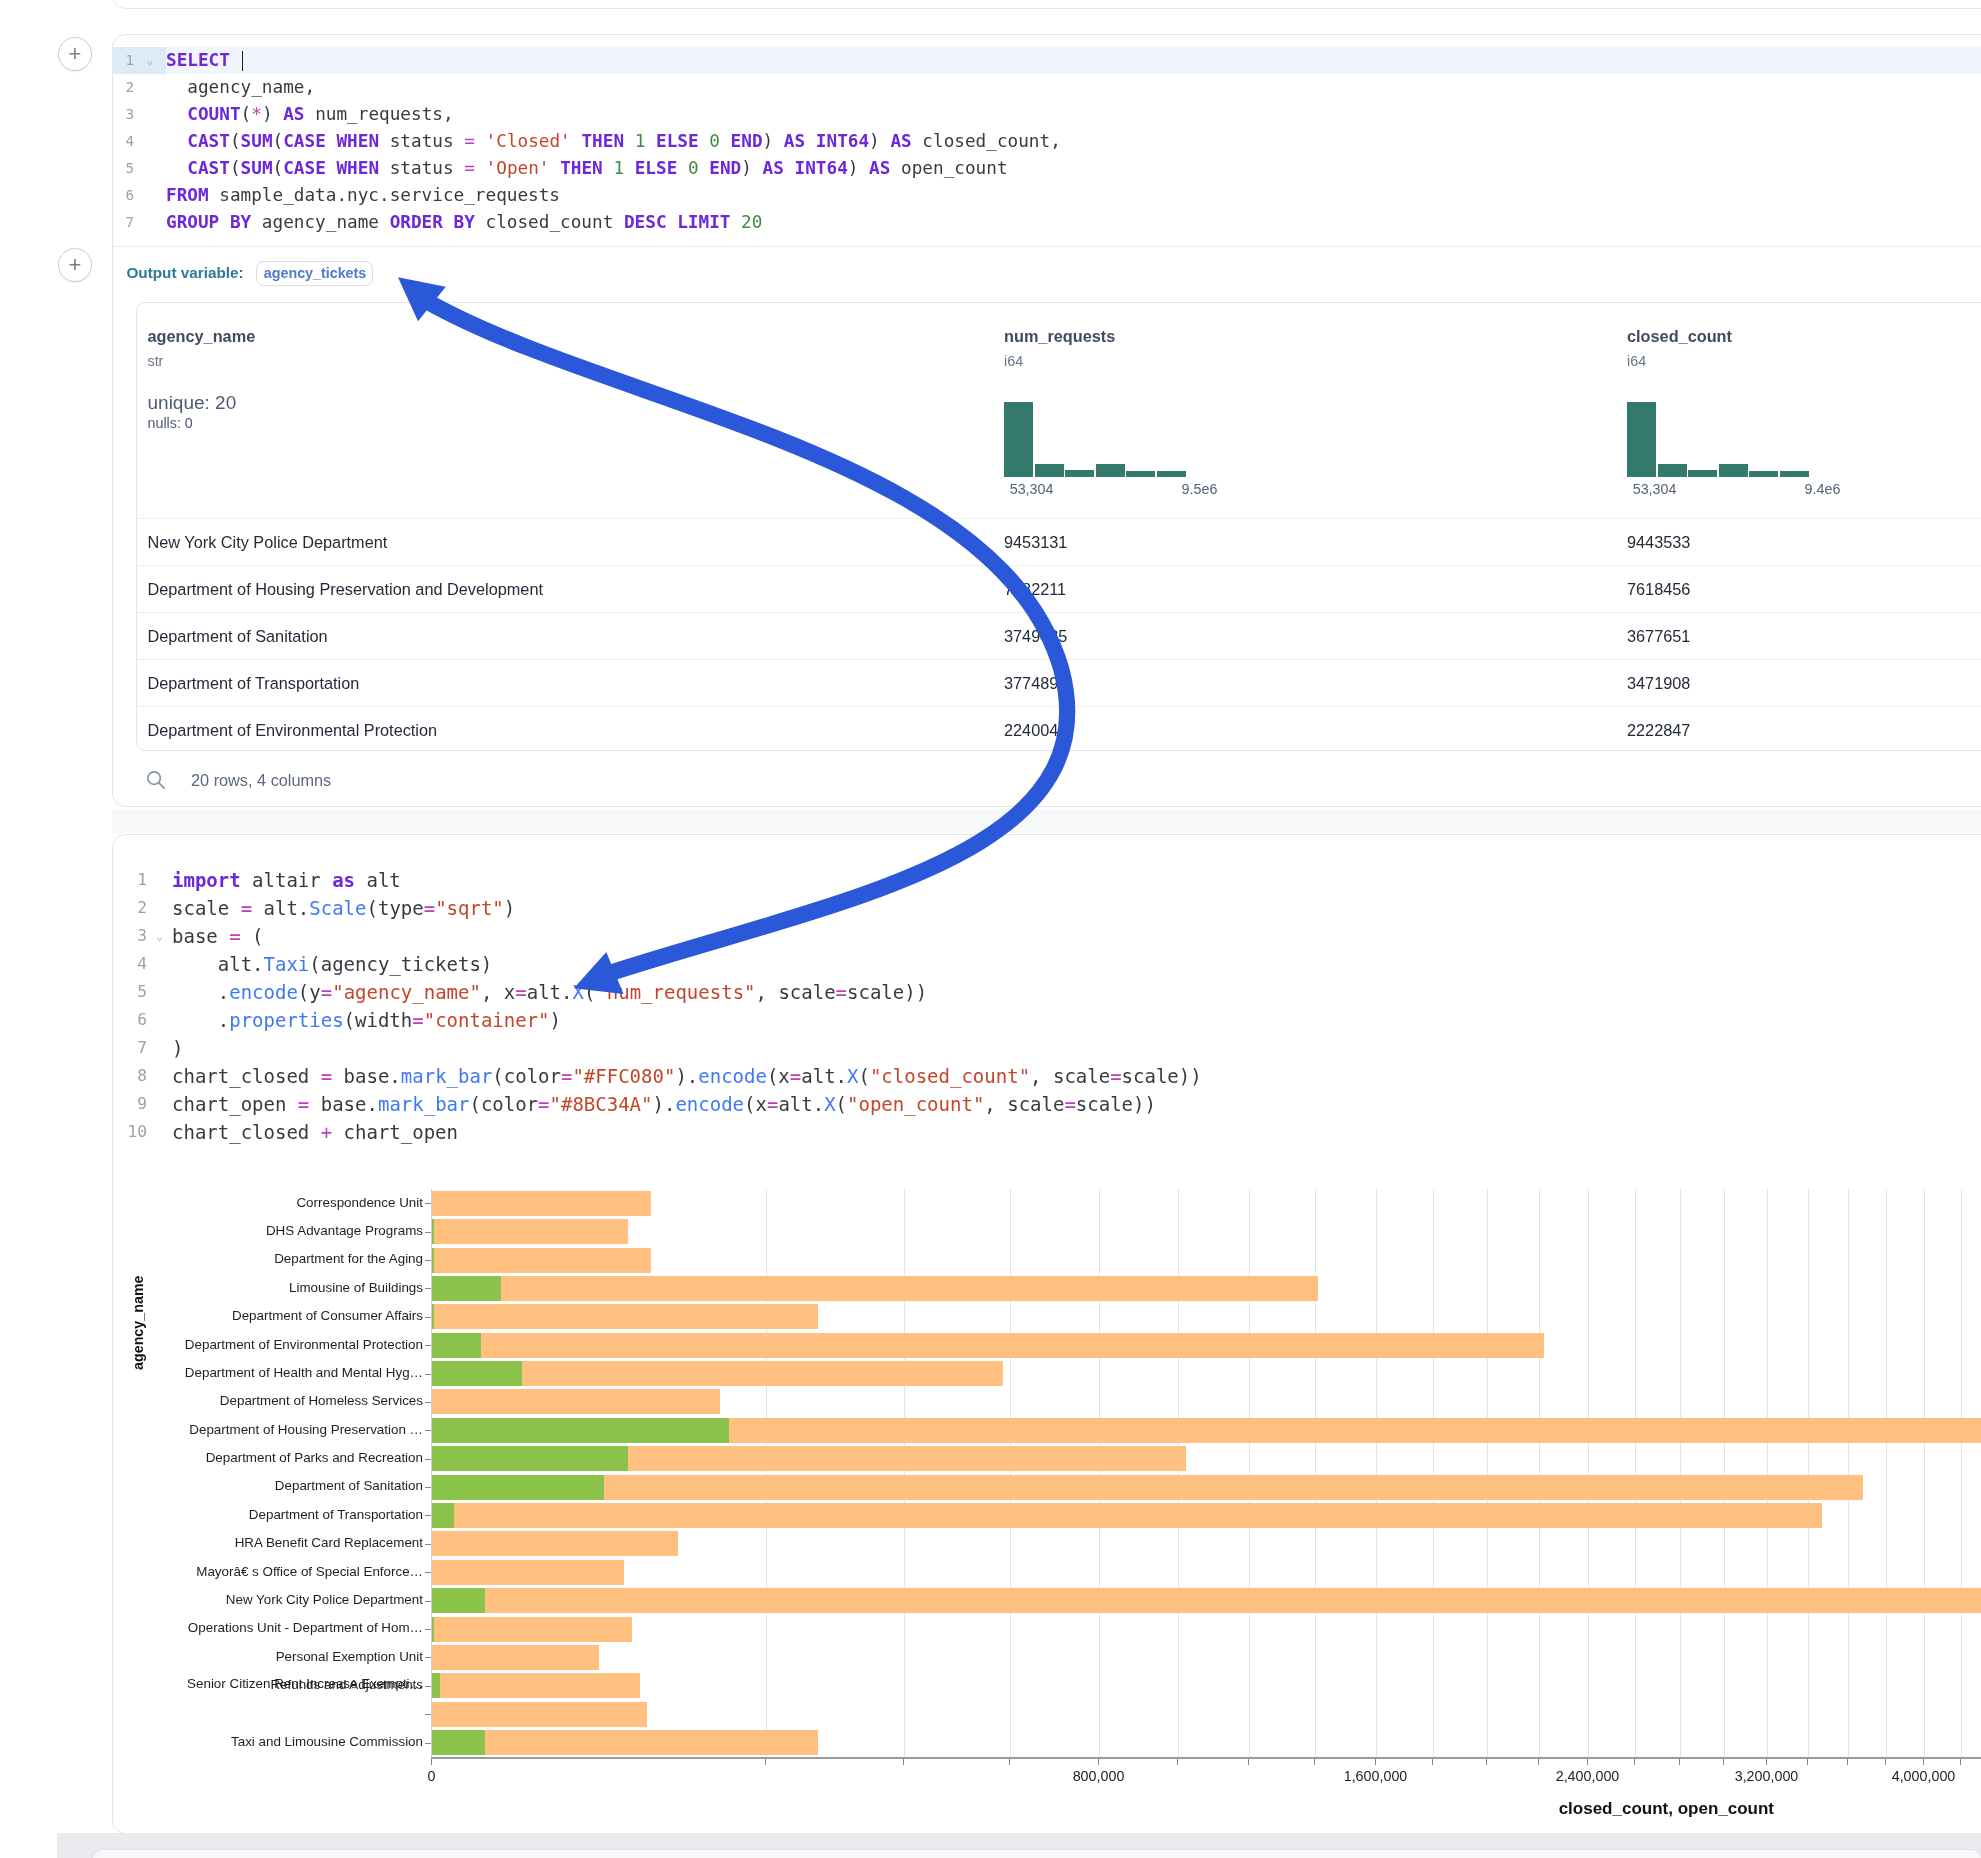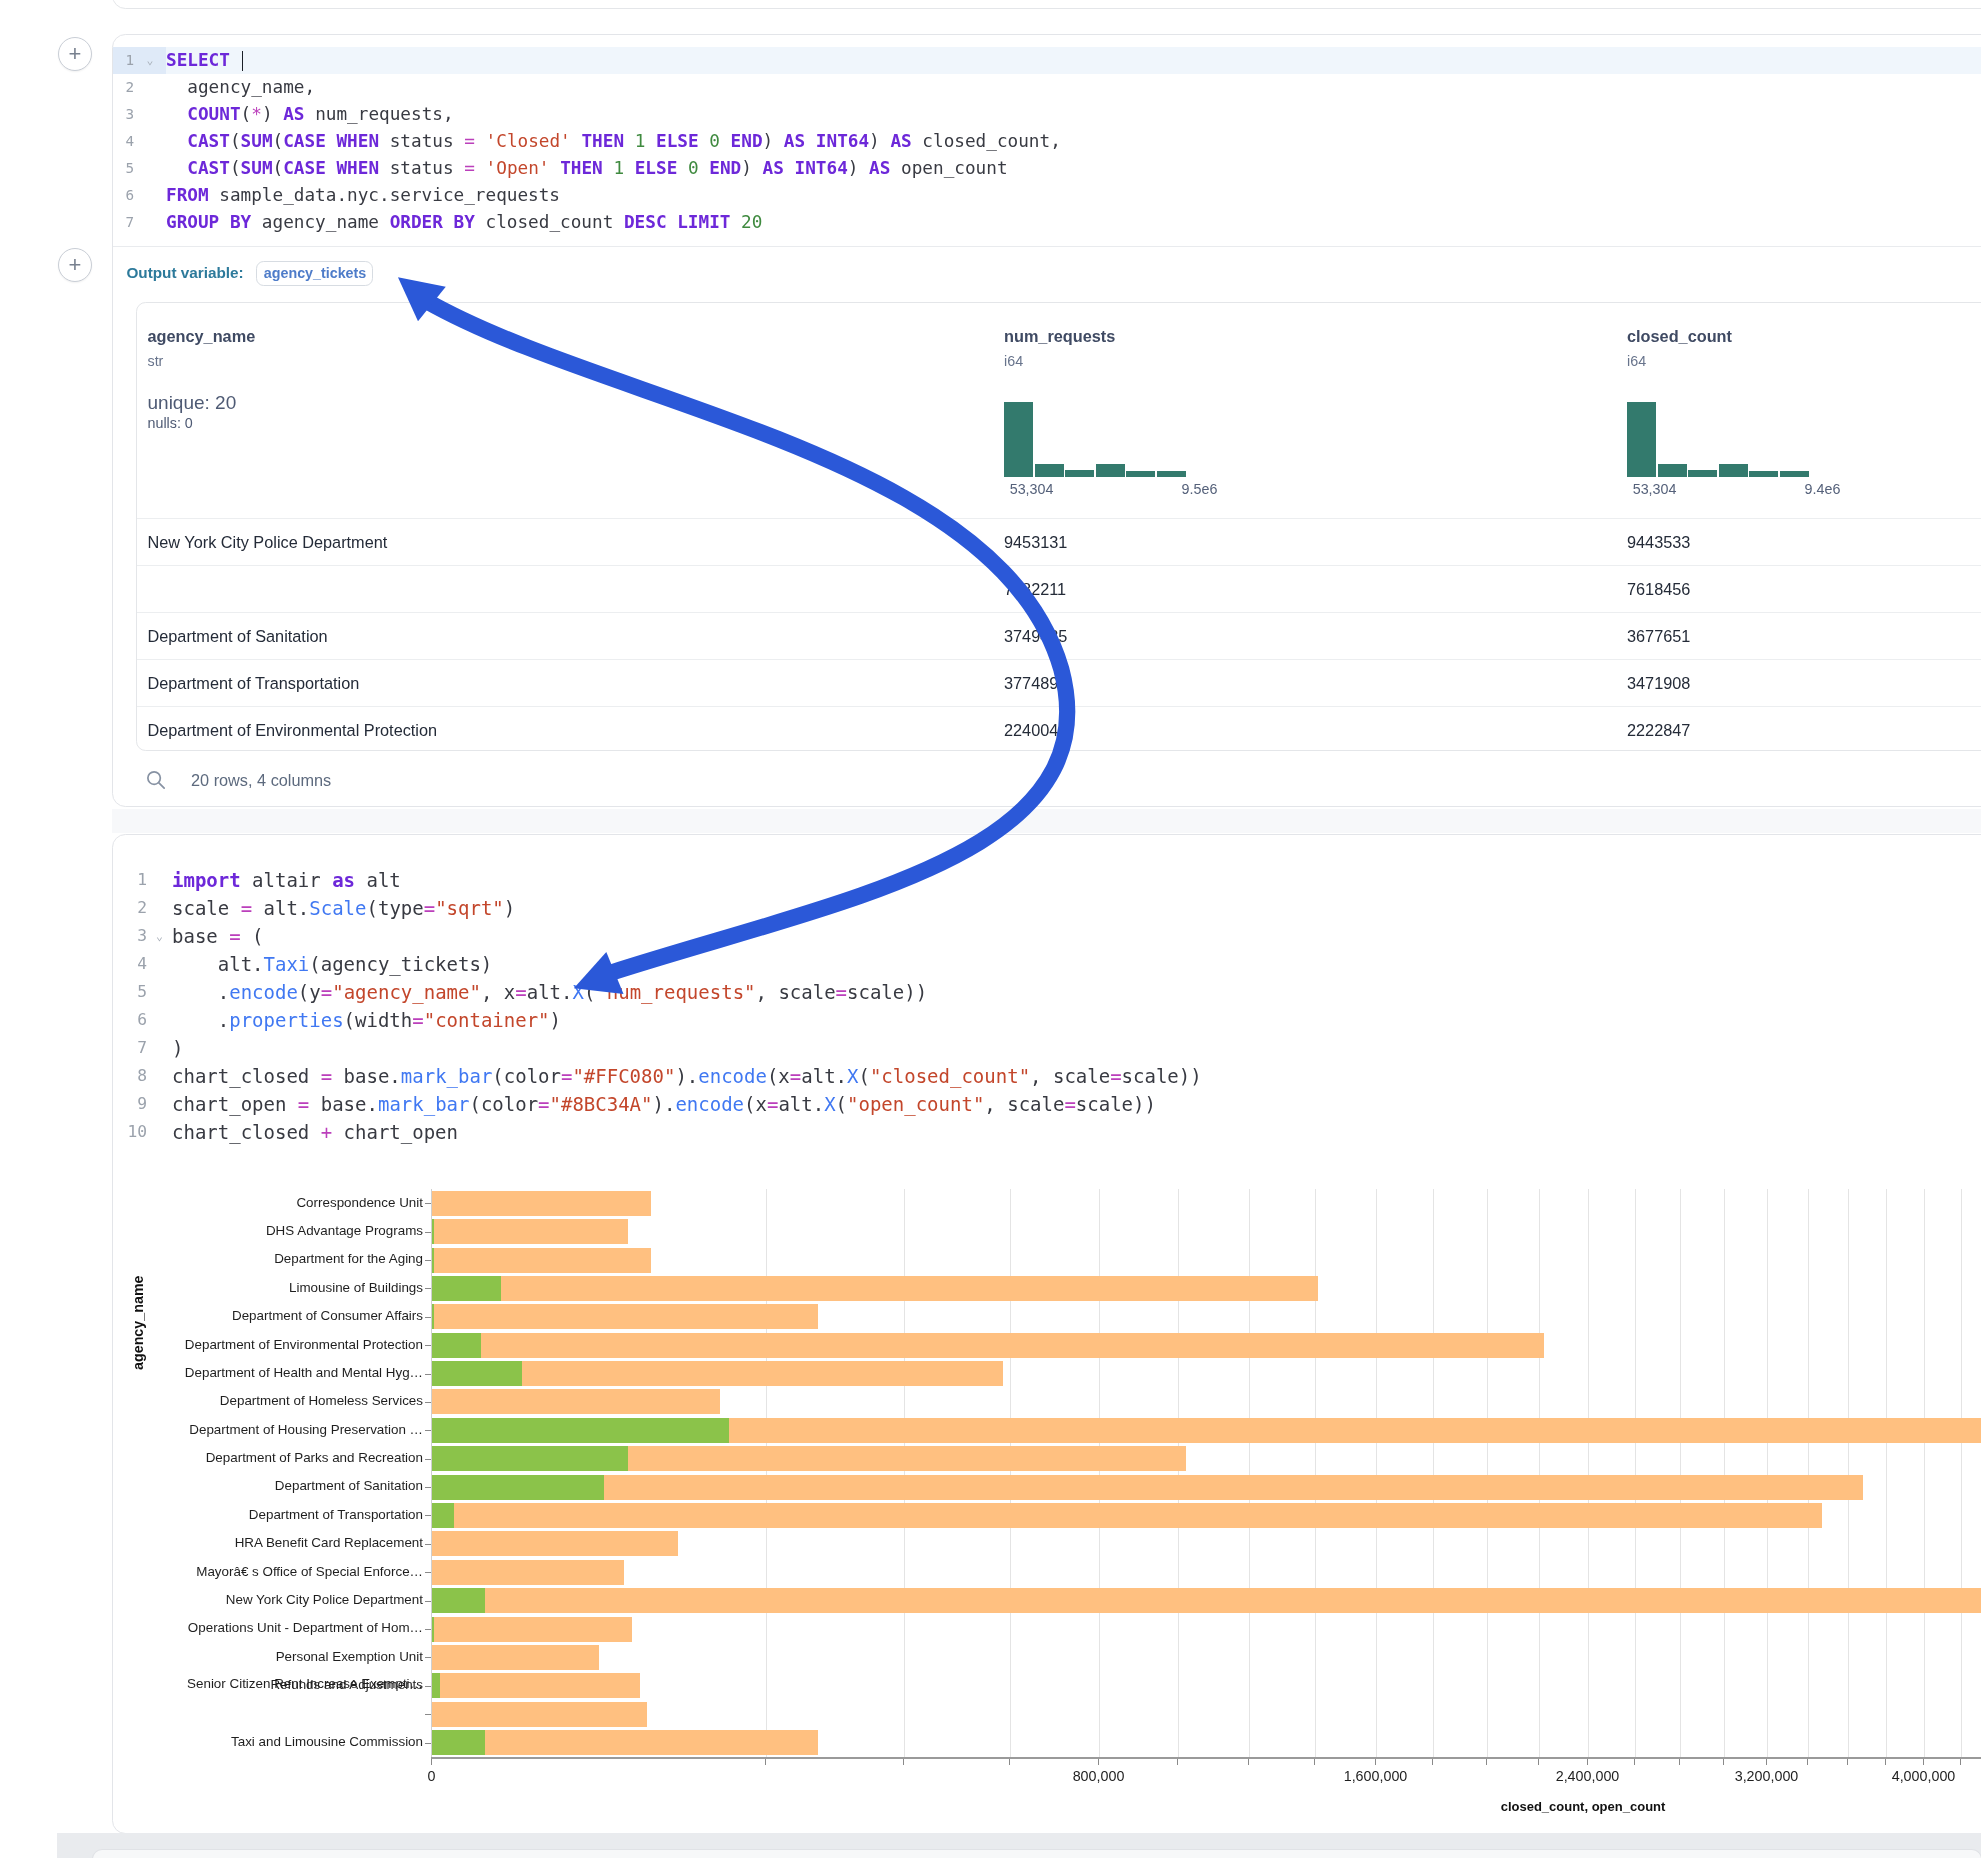--- a/index.html
+++ b/index.html
@@ -81,22 +81,22 @@
   .gridline { position:absolute; top:0; width:1px; height:568px; background:#E4E4E4; }
   .bar-row { position:absolute; left:0; height:25px; }
   .bar { position:absolute; left:0; top:0; height:25px; }
   .ylab { position:absolute; right:1690px; width:315px; text-align:right; font-size:13.4px;
     color:#1F1F1F; white-space:nowrap; }
   .ytick { position:absolute; right:1682px; width:5.7px; height:1px; background:#8A8A8A; }
   .xaxis-line { position:absolute; left:0; top:568px; width:1682px; height:1.9px; background:#9A9A9A; }
   .xtick { position:absolute; top:570px; width:1px; height:5.7px; background:#8A8A8A; }
   .xlab { position:absolute; top:579px; width:115px; margin-left:-57px; text-align:center;
     font-size:14.3px; color:#1F1F1F; }
-  .xtitle { position:absolute; left:961px; top:610px; width:382px; text-align:center;
-    font-size:13px; font-weight:bold; color:#111; }
+  .xtitle { position:absolute; left:961px; top:610px; width:382px; text-align:right;
+    font-size:17px; font-weight:bold; color:#111; }
   .ytitle { position:absolute; left:17px; top:535px; font-size:14.3px; font-weight:bold; color:#111;
     transform:rotate(-90deg); transform-origin:left top; white-space:nowrap; }
 
   .arrow-overlay { position:absolute; left:0; top:0; width:1982px; height:1858px; pointer-events:none; }
 </style>
 </head>
 <body>
 
 <div class="page">
 
@@ -158,20 +158,21 @@
             <div class="hist-max">9.4e6</div>
           </div>
         </div>
       <div id="table-rows">
           <div class="t-row">
             <div class="t-cell" style="left: 10.5px;">New York City Police Department</div>
             <div class="t-cell" style="left: 867px;">9453131</div>
             <div class="t-cell" style="left: 1490px; text-align: center;">9443533</div>
           </div>
           <div class="t-row">
+            <div class="t-cell" style="left: 10.5px;">Department of Housing Preservation and Development</div>
             <div class="t-cell" style="left: 867px;">7782211</div>
             <div class="t-cell" style="left: 1490px;">7618456</div>
           </div>
           <div class="t-row">
             <div class="t-cell" style="left: 10.5px;">Department of Sanitation</div>
             <div class="t-cell" style="left: 867px;">3749485</div>
             <div class="t-cell" style="left: 1490px;">3677651</div>
           </div>
           <div class="t-row">
             <div class="t-cell" style="left: 10.5px;">Department of Transportation</div>

